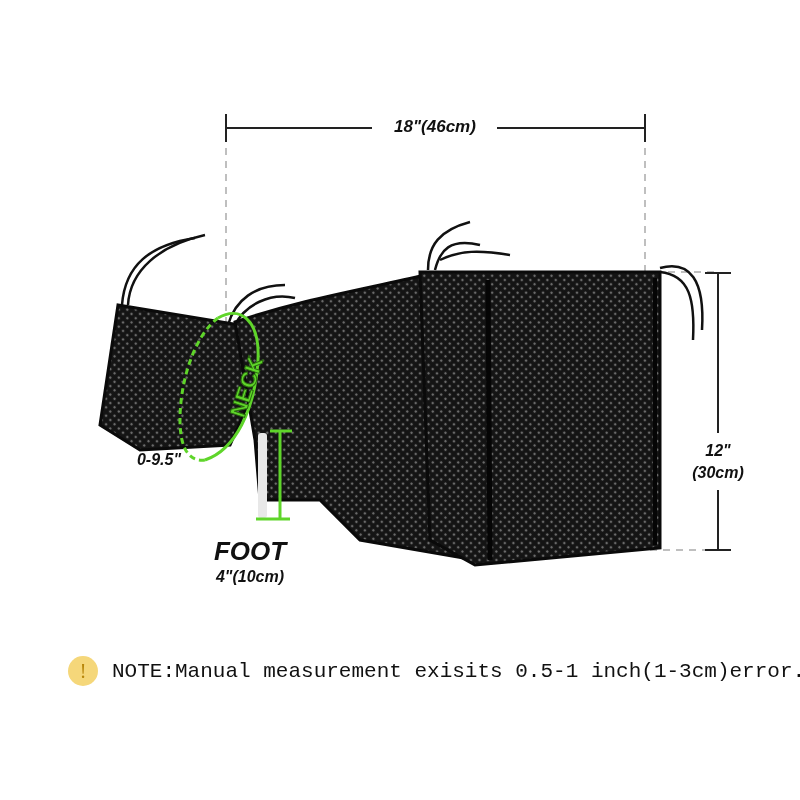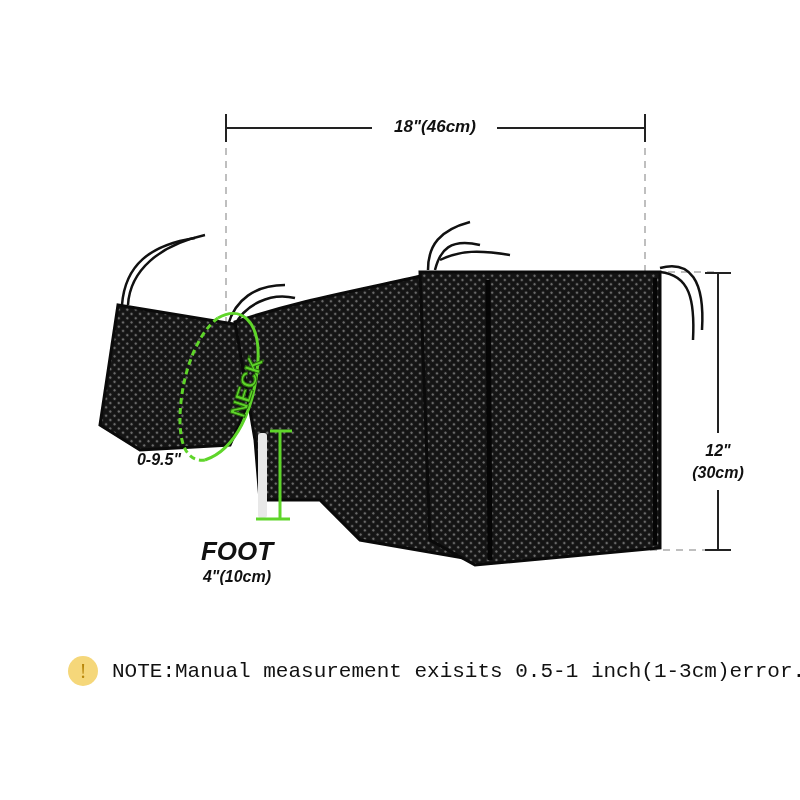--- a/index.html
+++ b/index.html
@@ -90,21 +90,21 @@
 
 <div class="abs dim-label" style="left:680px; top:440px; width:76px; font-size:16px; line-height:22px;">
   <div>12"</div>
   <div>(30cm)</div>
 </div>
 
 <div class="abs dim-label" style="left:100px; top:448px; width:118px; font-size:16px; line-height:24px;">
   <div>0-9.5"</div>
 </div>
 
-<div class="abs dim-label" style="left:177px; top:535px; width:120px;">
+<div class="abs dim-label" style="left:190px; top:535px; width:120px;">
   <div style="font-size:26px; line-height:32px;">FOOT</div>
   <div style="font-size:16px; line-height:20px;">4"(10cm)</div>
 </div>
 
 <div class="abs" style="left:68px; top:656px; display:flex; align-items:center; gap:14px;">
   <div class="note-badge">!</div>
   <div class="note">NOTE:Manual measurement exisits 0.5-1 inch(1-3cm)error.</div>
 </div>
 
 </body></html>

